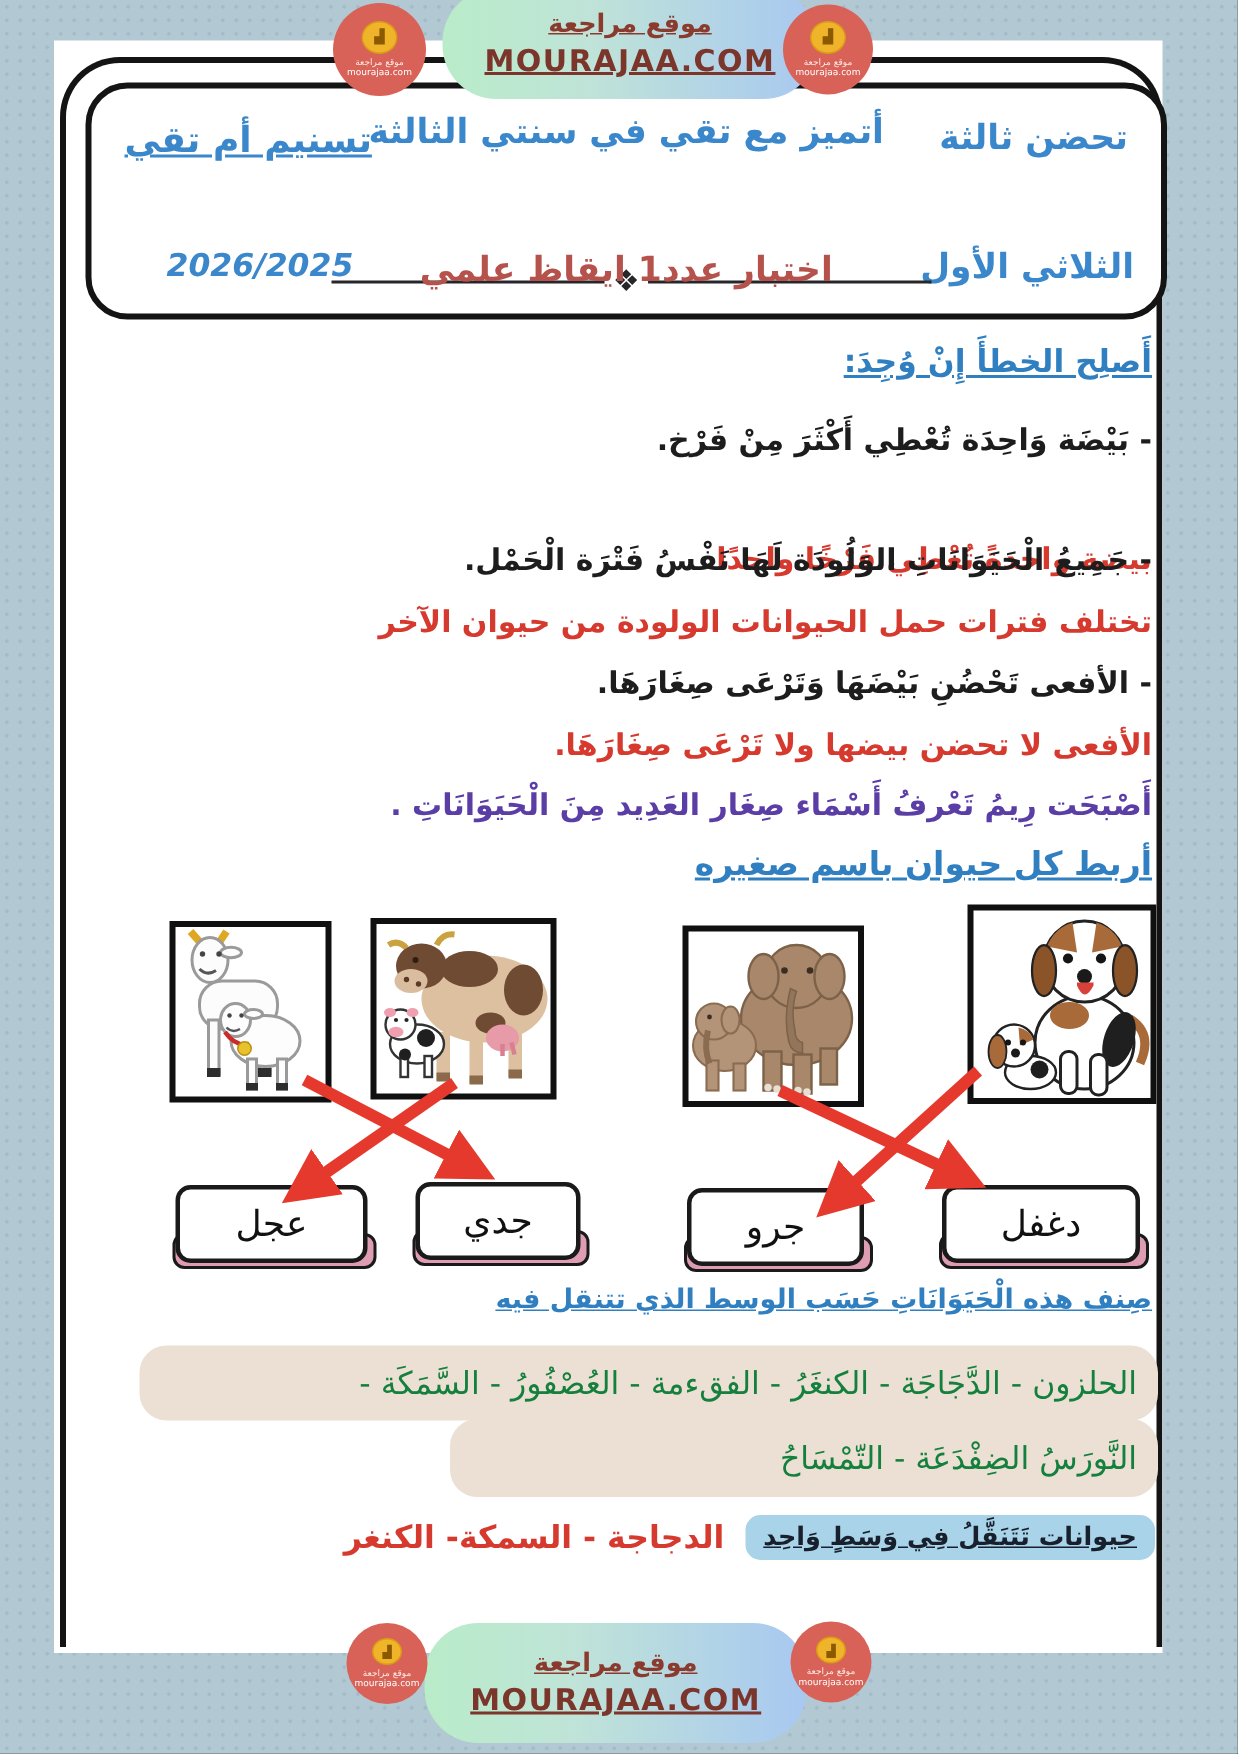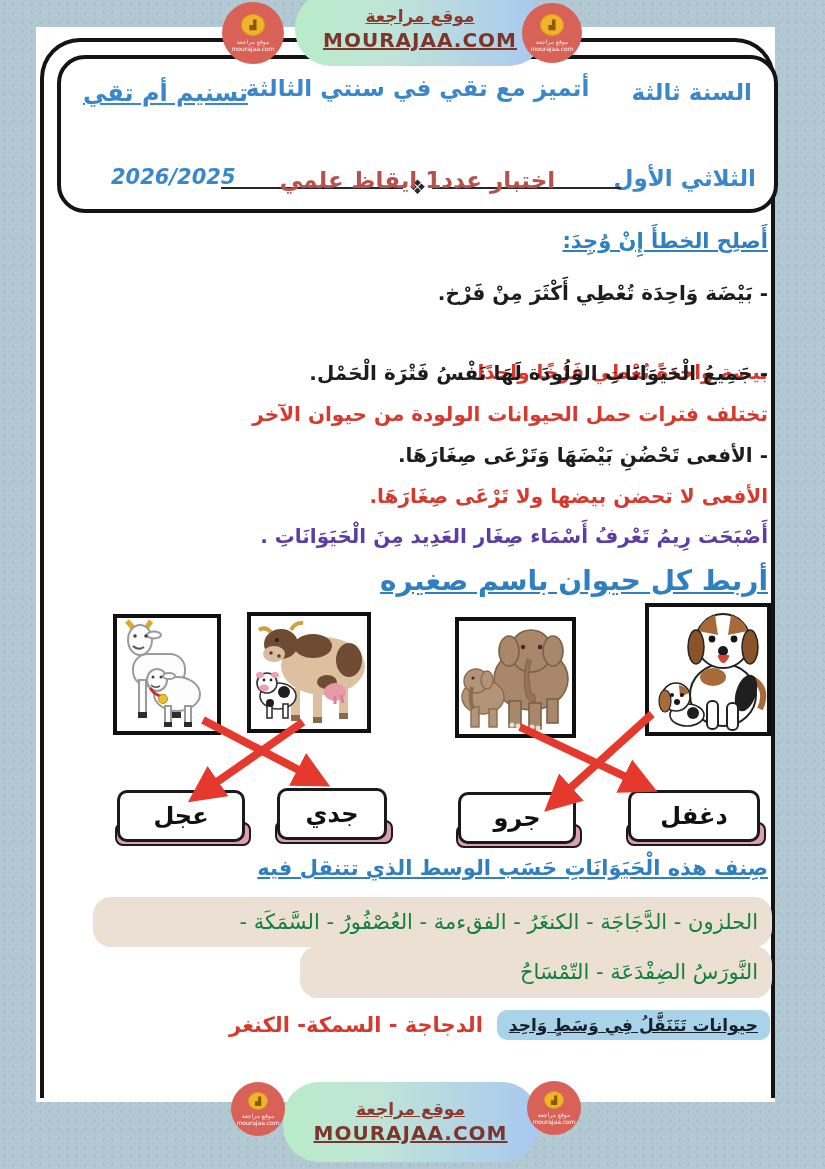--- a/index.html
+++ b/index.html
@@ -45,21 +45,21 @@
   .t-purple{color:#5b3da6;}
   
   .animal-box{position:absolute;background:#fff;border:4px solid #101010;z-index:4;}
   .animal-box svg{display:block;}
   
   .word-box{position:absolute;z-index:6;}
   .word-box .pink{position:absolute;left:-2px;right:-6px;bottom:-10px;height:20px;
     background:#de9db2;border:2px solid #1a1a1a;border-radius:8px;}
   .word-box .face{position:relative;background:#fff;border:3px solid #1a1a1a;border-radius:10px;
     height:100%;display:flex;align-items:center;justify-content:center;
-    font-size:24px;font-weight:bold;color:#111;}
+    font-size:24px;font-weight:normal;color:#111;}
   
   .beige{position:absolute;background:#ebe0d3;border-radius:18px;z-index:3;
     display:flex;align-items:center;font-weight:normal;font-size:21px;color:#15803d;
     padding:0 14px;box-sizing:border-box;white-space:nowrap;}
   .answer-row{position:absolute;right:55px;top:1010px;display:flex;flex-direction:row;
     align-items:center;gap:14px;direction:rtl;z-index:4;}
   .hl{background:#a9d3e8;border-radius:10px;padding:5px 12px;font-size:17px;font-weight:bold;
     color:#17202c;text-decoration:underline;white-space:nowrap;}
   .ans-red{color:#d63a2f;font-size:21px;font-weight:bold;white-space:nowrap;}
   .arrows-svg{position:absolute;left:0;top:0;z-index:7;pointer-events:none;}
@@ -80,40 +80,40 @@
     <div class="t1 ar">موقع مراجعة</div>
     <div class="t2">mourajaa.com</div>
   </div>
   <div class="logo" style="left:522px;top:3px;width:60px;height:60px;">
     <div class="dot">▟</div>
     <div class="t1 ar">موقع مراجعة</div>
     <div class="t2">mourajaa.com</div>
   </div>
 
   <div class="header-box">
-    <div class="hdr hdr-grade ar">السنة ثالثة</div>
+    <div class="hdr hdr-grade ar">تحضن ثالثة</div>
     <div class="hdr hdr-trim ar">الثلاثي الأول</div>
     <div class="hdr hdr-series ar">أتميز مع تقي في سنتي الثالثة</div>
     <div class="hdr-divider"></div>
     <div class="hdr-orn">❖</div>
     <div class="hdr hdr-exam ar">اختبار عدد1 ايقاظ علمي</div>
     <div class="hdr hdr-teacher ar">تسنيم أم تقي</div>
     <div class="hdr hdr-year">2026/2025</div>
   </div>
 
   <div class="line t-blue ar" style="top:229px;font-size:21px;">أَصلِح الخطأَ إِنْ وُجِدَ:</div>
   <div class="line t-black ar" style="top:281px;">- بَيْضَة وَاحِدَة تُعْطِي أَكْثَرَ مِنْ فَرْخ.</div>
   <div class="line t-red ar" style="top:321px;margin-top:39px;">بيضة واحدةً تُعْطِي فَرْخًا واحدًا.</div>
   <div class="line t-black ar" style="top:361px;">- جَمِيعُ الْحَيَوَانَاتِ الوَلُودَة لَهَا نَفْسُ فَتْرَة الْحَمْل.</div>
   <div class="line t-red ar" style="top:402px;">تختلف فترات حمل الحيوانات الولودة من حيوان الآخر</div>
   <div class="line t-black ar" style="top:443px;margin-left:28px;">- الأفعى تَحْضُنِ بَيْضَهَا وَتَرْعَى صِغَارَهَا.</div>
   <div class="line t-purple ar" style="top:524px;">أَصْبَحَت رِيمُ تَعْرفُ أَسْمَاء صِغَار العَدِيد مِنَ الْحَيَوَانَاتِ .</div>
   <div class="line t-red ar" style="top:484px;">الأفعى لا تحضن بيضها ولا تَرْعَى صِغَارَهَا.</div>
 
-  <div class="line t-blue ar" style="top:564px;font-size:28px;">أربط كل حيوان باسم صغيره</div>
+  <div class="line t-blue ar" style="top:564px;font-size:22px;">أربط كل حيوان باسم صغيره</div>
 
   <div class="animal-box" style="left:113px;top:614px;width:100px;height:113px;">
     <svg width="100" height="113" viewBox="0 0 100 113">
       <g stroke="#9a9a9a" stroke-width="2" fill="#fcfcfc">
         <path d="M18 12 L10 3" stroke="#e0a723" stroke-width="5"></path>
         <path d="M28 12 L34 3" stroke="#e0a723" stroke-width="5"></path>
         <rect x="16" y="36" width="52" height="32" rx="15"></rect>
         <ellipse cx="23" cy="22" rx="12" ry="15"></ellipse>
         <ellipse cx="37" cy="17" rx="7" ry="3.5"></ellipse>
         <rect x="22" y="62" width="7" height="36"></rect>
@@ -260,21 +260,21 @@
   </div>
   <div class="word-box" style="left:458px;top:792px;width:118px;height:46px;">
     <div class="pink"></div>
     <div class="face ar">جرو</div>
   </div>
   <div class="word-box" style="left:628px;top:790px;width:132px;height:46px;">
     <div class="pink"></div>
     <div class="face ar">دغفل</div>
   </div>
 
-  <div class="line t-blue ar" style="top:856px;font-size:21px;">صِنف هذه الْحَيَوَانَاتِ حَسَب الوسط الذي تتنقل فيه</div>
+  <div class="line t-blue ar" style="top:856px;font-size:18px;">صِنف هذه الْحَيَوَانَاتِ حَسَب الوسط الذي تتنقل فيه</div>
   <div class="beige ar" style="left:93px;top:897px;width:679px;height:50px;">الحلزون - الدَّجَاجَة - الكنغَرُ - الفقءمة - العُصْفُورُ - السَّمَكَة -</div>
   <div class="beige ar" style="left:300px;top:946px;width:472px;height:52px;">النَّورَسُ الضِفْدَعَة - التّمْسَاحُ</div>
 
   <div class="answer-row">
     <span class="hl ar">حيوانات تَتَنَقَّلُ فِي وَسَطٍ وَاحِد</span>
     <span class="ans-red ar">الدجاجة - السمكة- الكنغر</span>
   </div>
 
   <div class="banner" style="left:283px;top:1082px;width:255px;height:80px;">
     <div class="l1 ar">موقع مراجعة</div>

